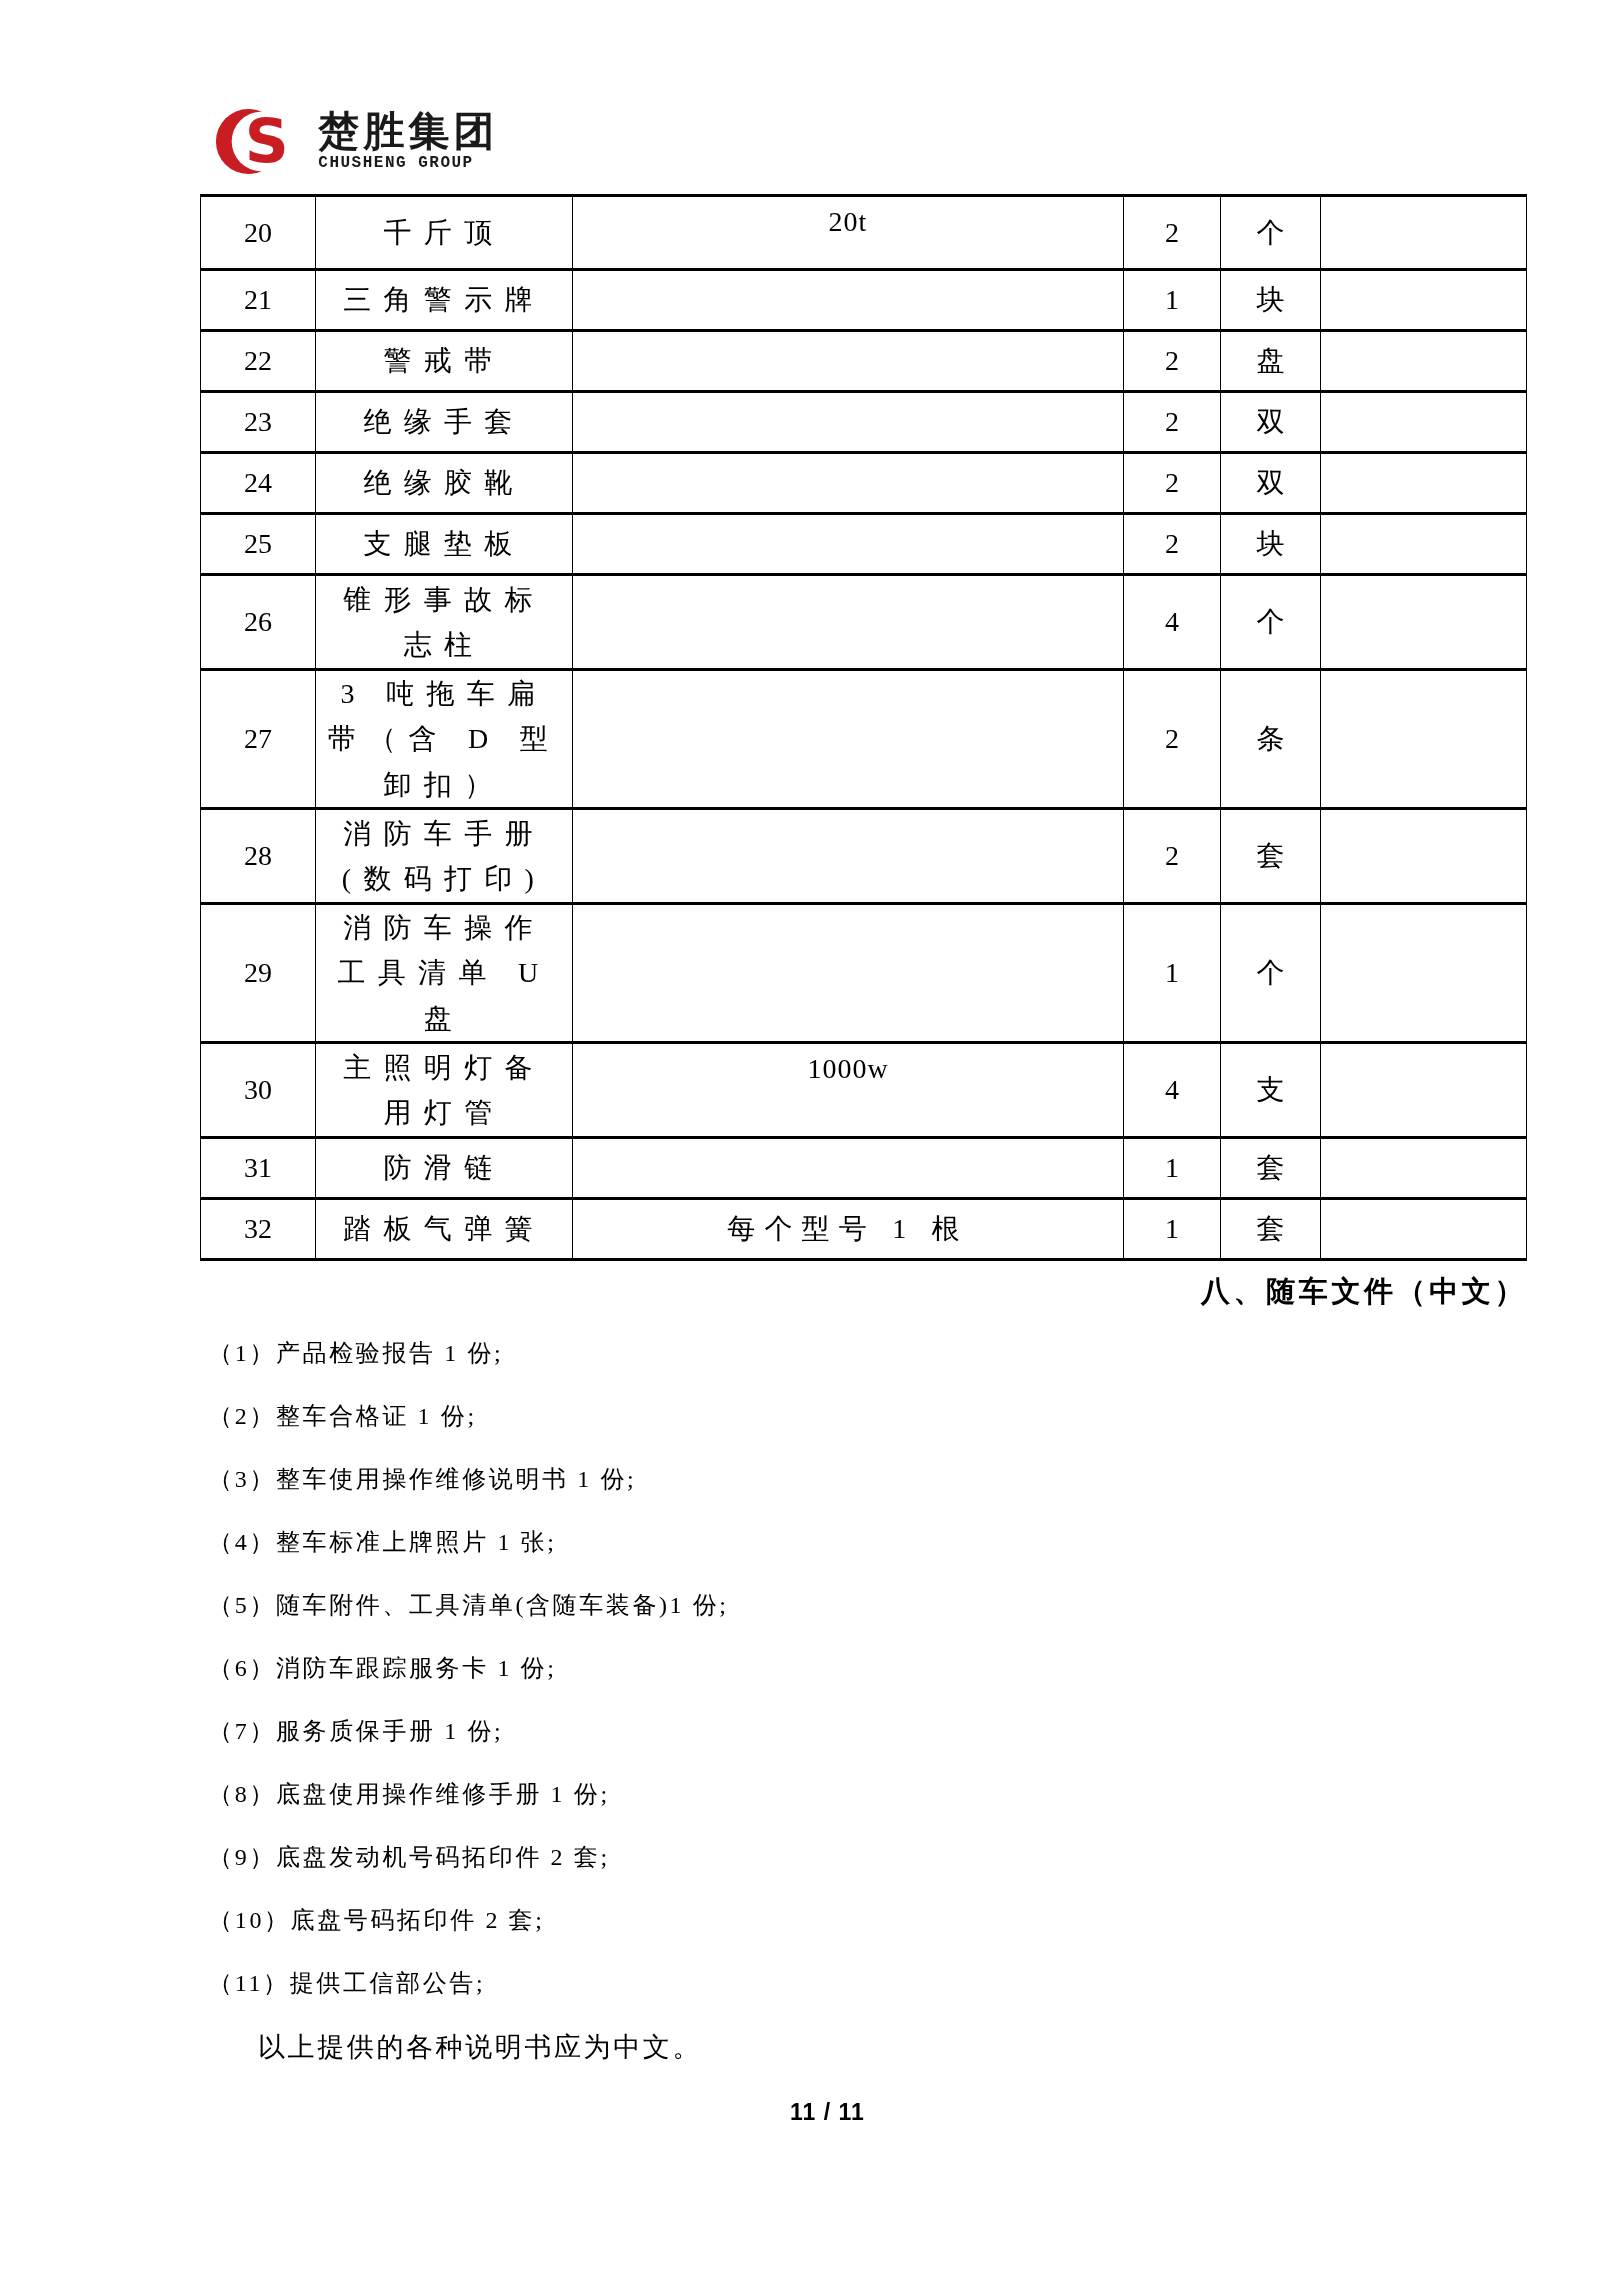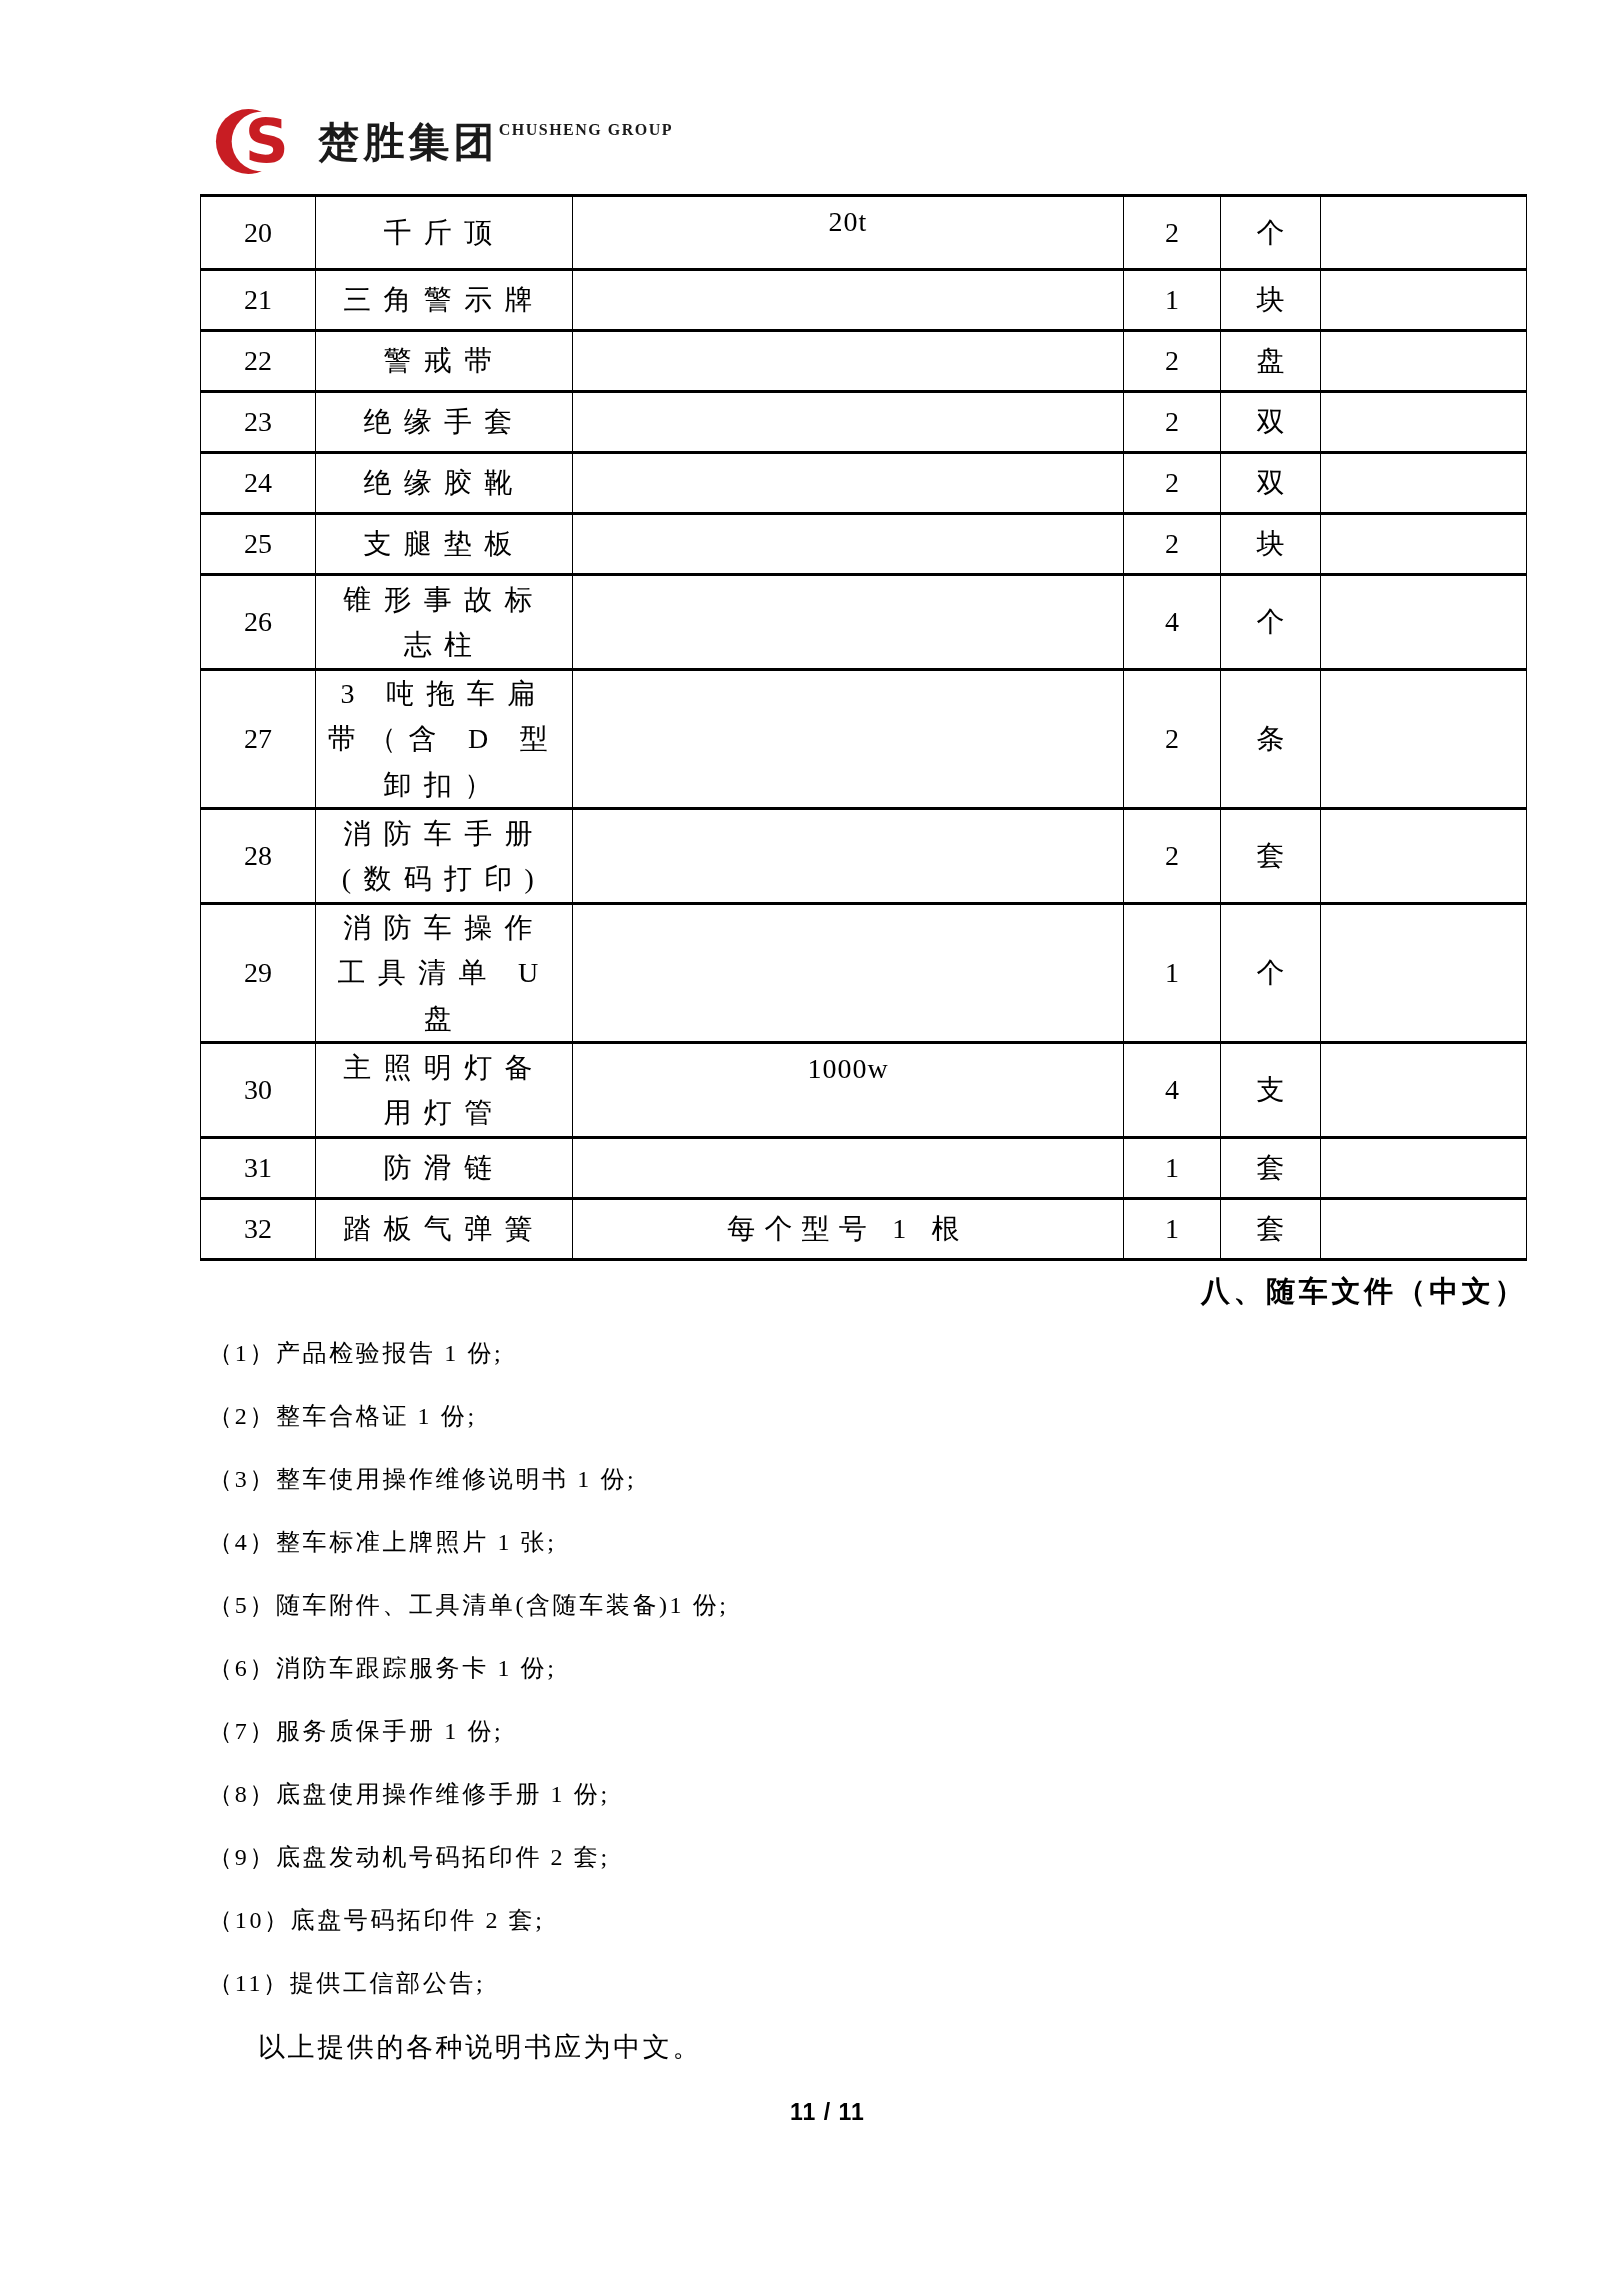--- a/index.html
+++ b/index.html
@@ -18,32 +18,32 @@
   
   .logo {
     position: absolute;
     left: 215px;
     top: 101px;
     display: flex;
     align-items: center;
     gap: 15.3px;
   }
   .logo-mark { width: 88px; height: 81px; display: block; }
-  .logo-text { display: flex; flex-direction: row; justify-content: center; }
+  .logo-text { display: flex; flex-direction: column; justify-content: center; }
   .logo-cn {
     font-family: "DejaVu Sans", "Liberation Sans", sans-serif;
     font-weight: bold;
     font-size: 41px;
     line-height: 44px;
     letter-spacing: 4.1px;
     color: #1a1a1a;
     white-space: nowrap;
   }
   .logo-en {
-    font-family: Liberation Serif, serif;
+    font-family: Liberation Mono, monospace;
     font-weight: bold;
     font-size: 16px;
     line-height: 20.4px;
     letter-spacing: 1.5px;
     color: #1a1a1a;
     white-space: nowrap;
   }
 
   
   table.equip {

